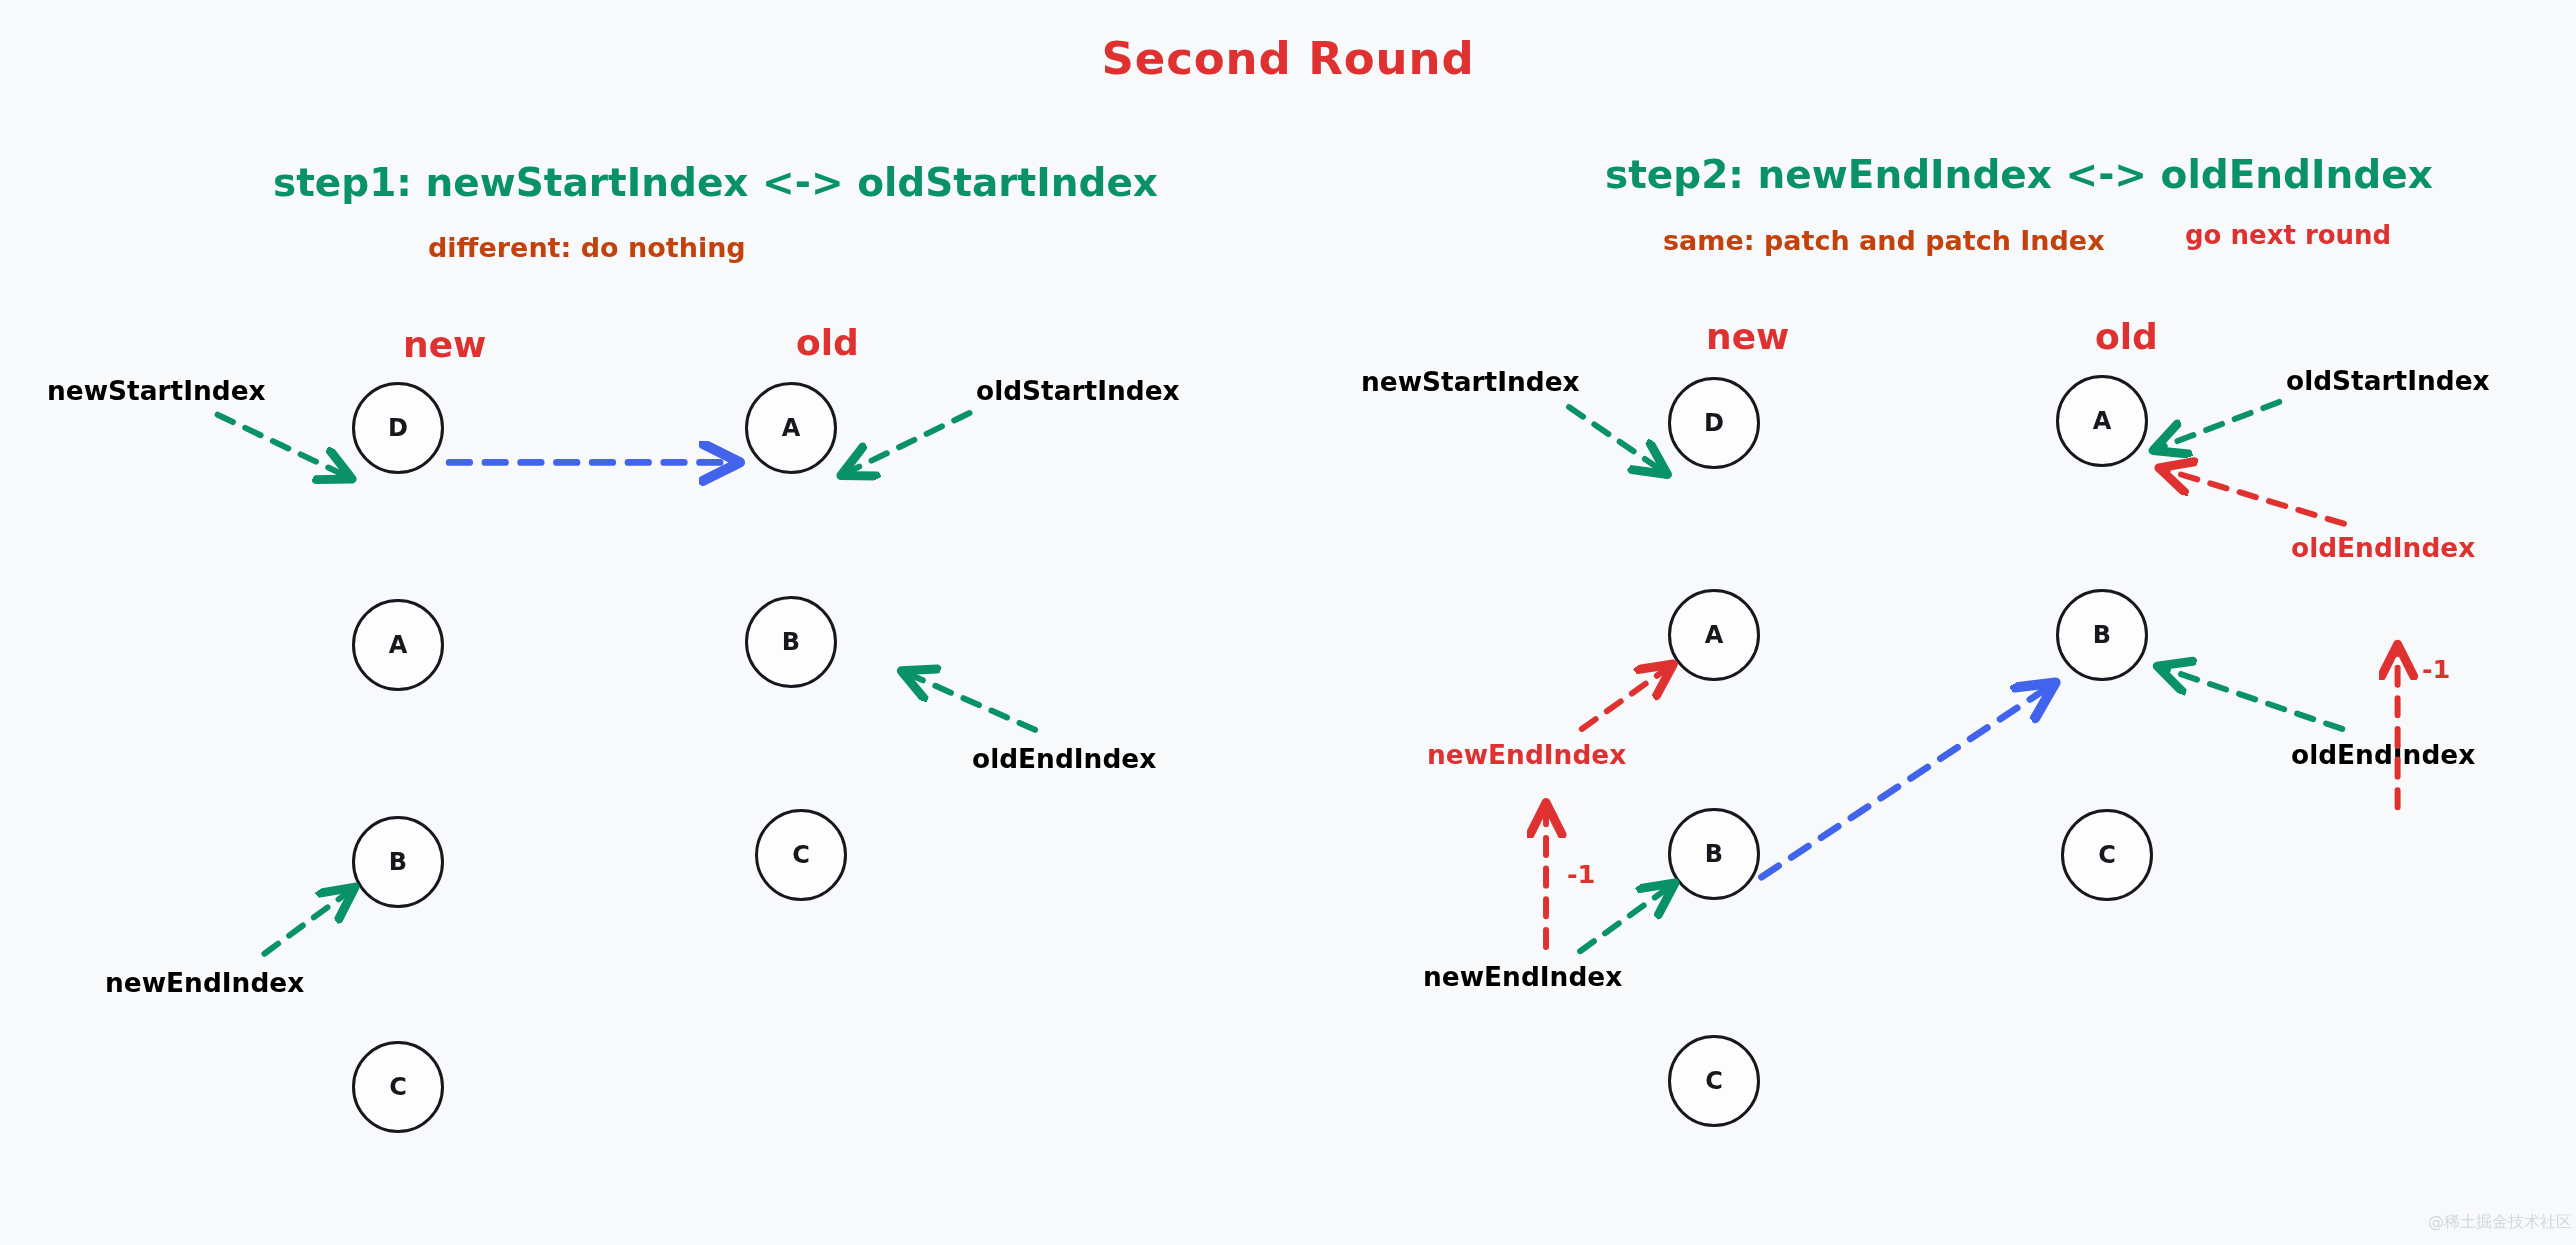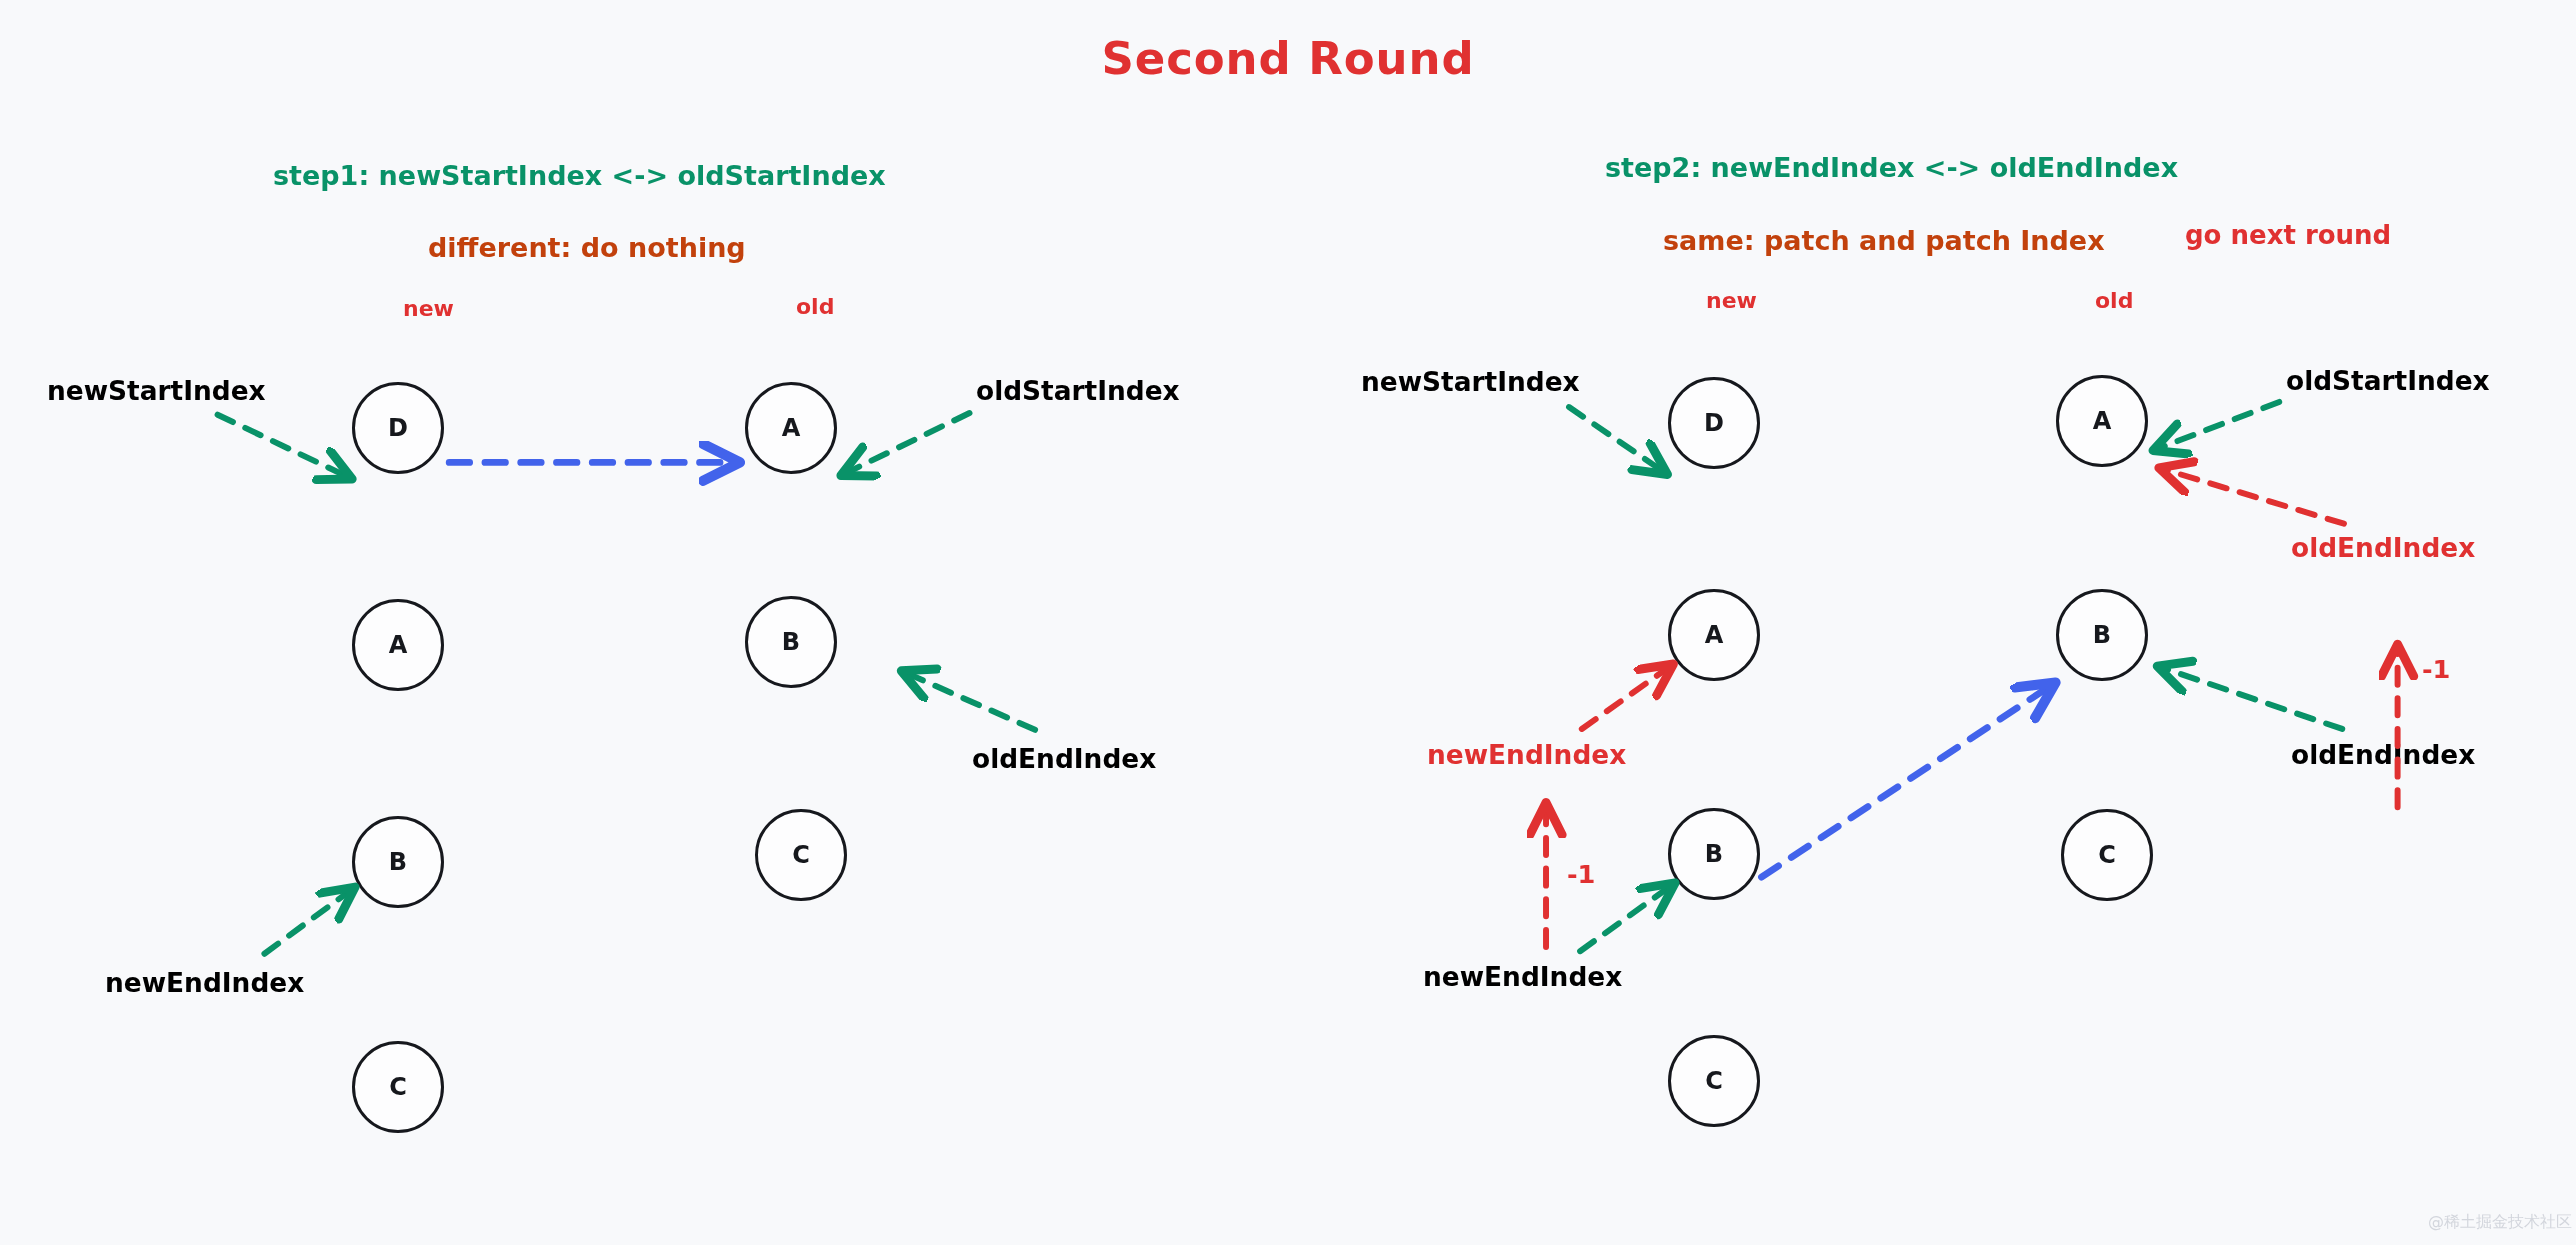--- a/index.html
+++ b/index.html
@@ -12,24 +12,24 @@
     position:relative;
   }
   #stage{position:absolute;left:0;top:0;width:2576px;height:1245px;}
   svg.layer{position:absolute;left:0;top:0;width:2576px;height:1245px;overflow:visible;}
   .txt{position:absolute;white-space:nowrap;font-family:"DejaVu Sans","Liberation Sans",sans-serif;}
 
   .title{
     font-size:45px;font-weight:700;color:#e03131;
     left:0;right:0;top:32px;text-align:center;width:2576px;letter-spacing:0.9px;
   }
-  .step{font-size:27px;font-weight:700;color:#099268;}
+  .step{font-size:39px;font-weight:700;color:#099268;}
   .note-blue{font-size:27px;font-weight:700;color:#c2410c;}
   .note-red{font-size:26px;font-weight:700;color:#e03131;}
-  .collabel{font-size:22px;font-weight:700;color:#e03131;}
+  .collabel{font-size:36px;font-weight:700;color:#e03131;margin-top:28px;}
   .lab-green{font-size:26.4px;font-weight:700;color:#000000;}
   .lab-red{font-size:26.4px;font-weight:700;color:#e03131;}
   .minus{font-size:25.6px;font-weight:700;color:#e03131;}
 
   .node{
     position:absolute;width:92px;height:92px;border-radius:50%;
     border:3.4px solid #16181d;background:#fdfdfe;
     display:flex;align-items:center;justify-content:center;
     box-sizing:border-box;
   }

